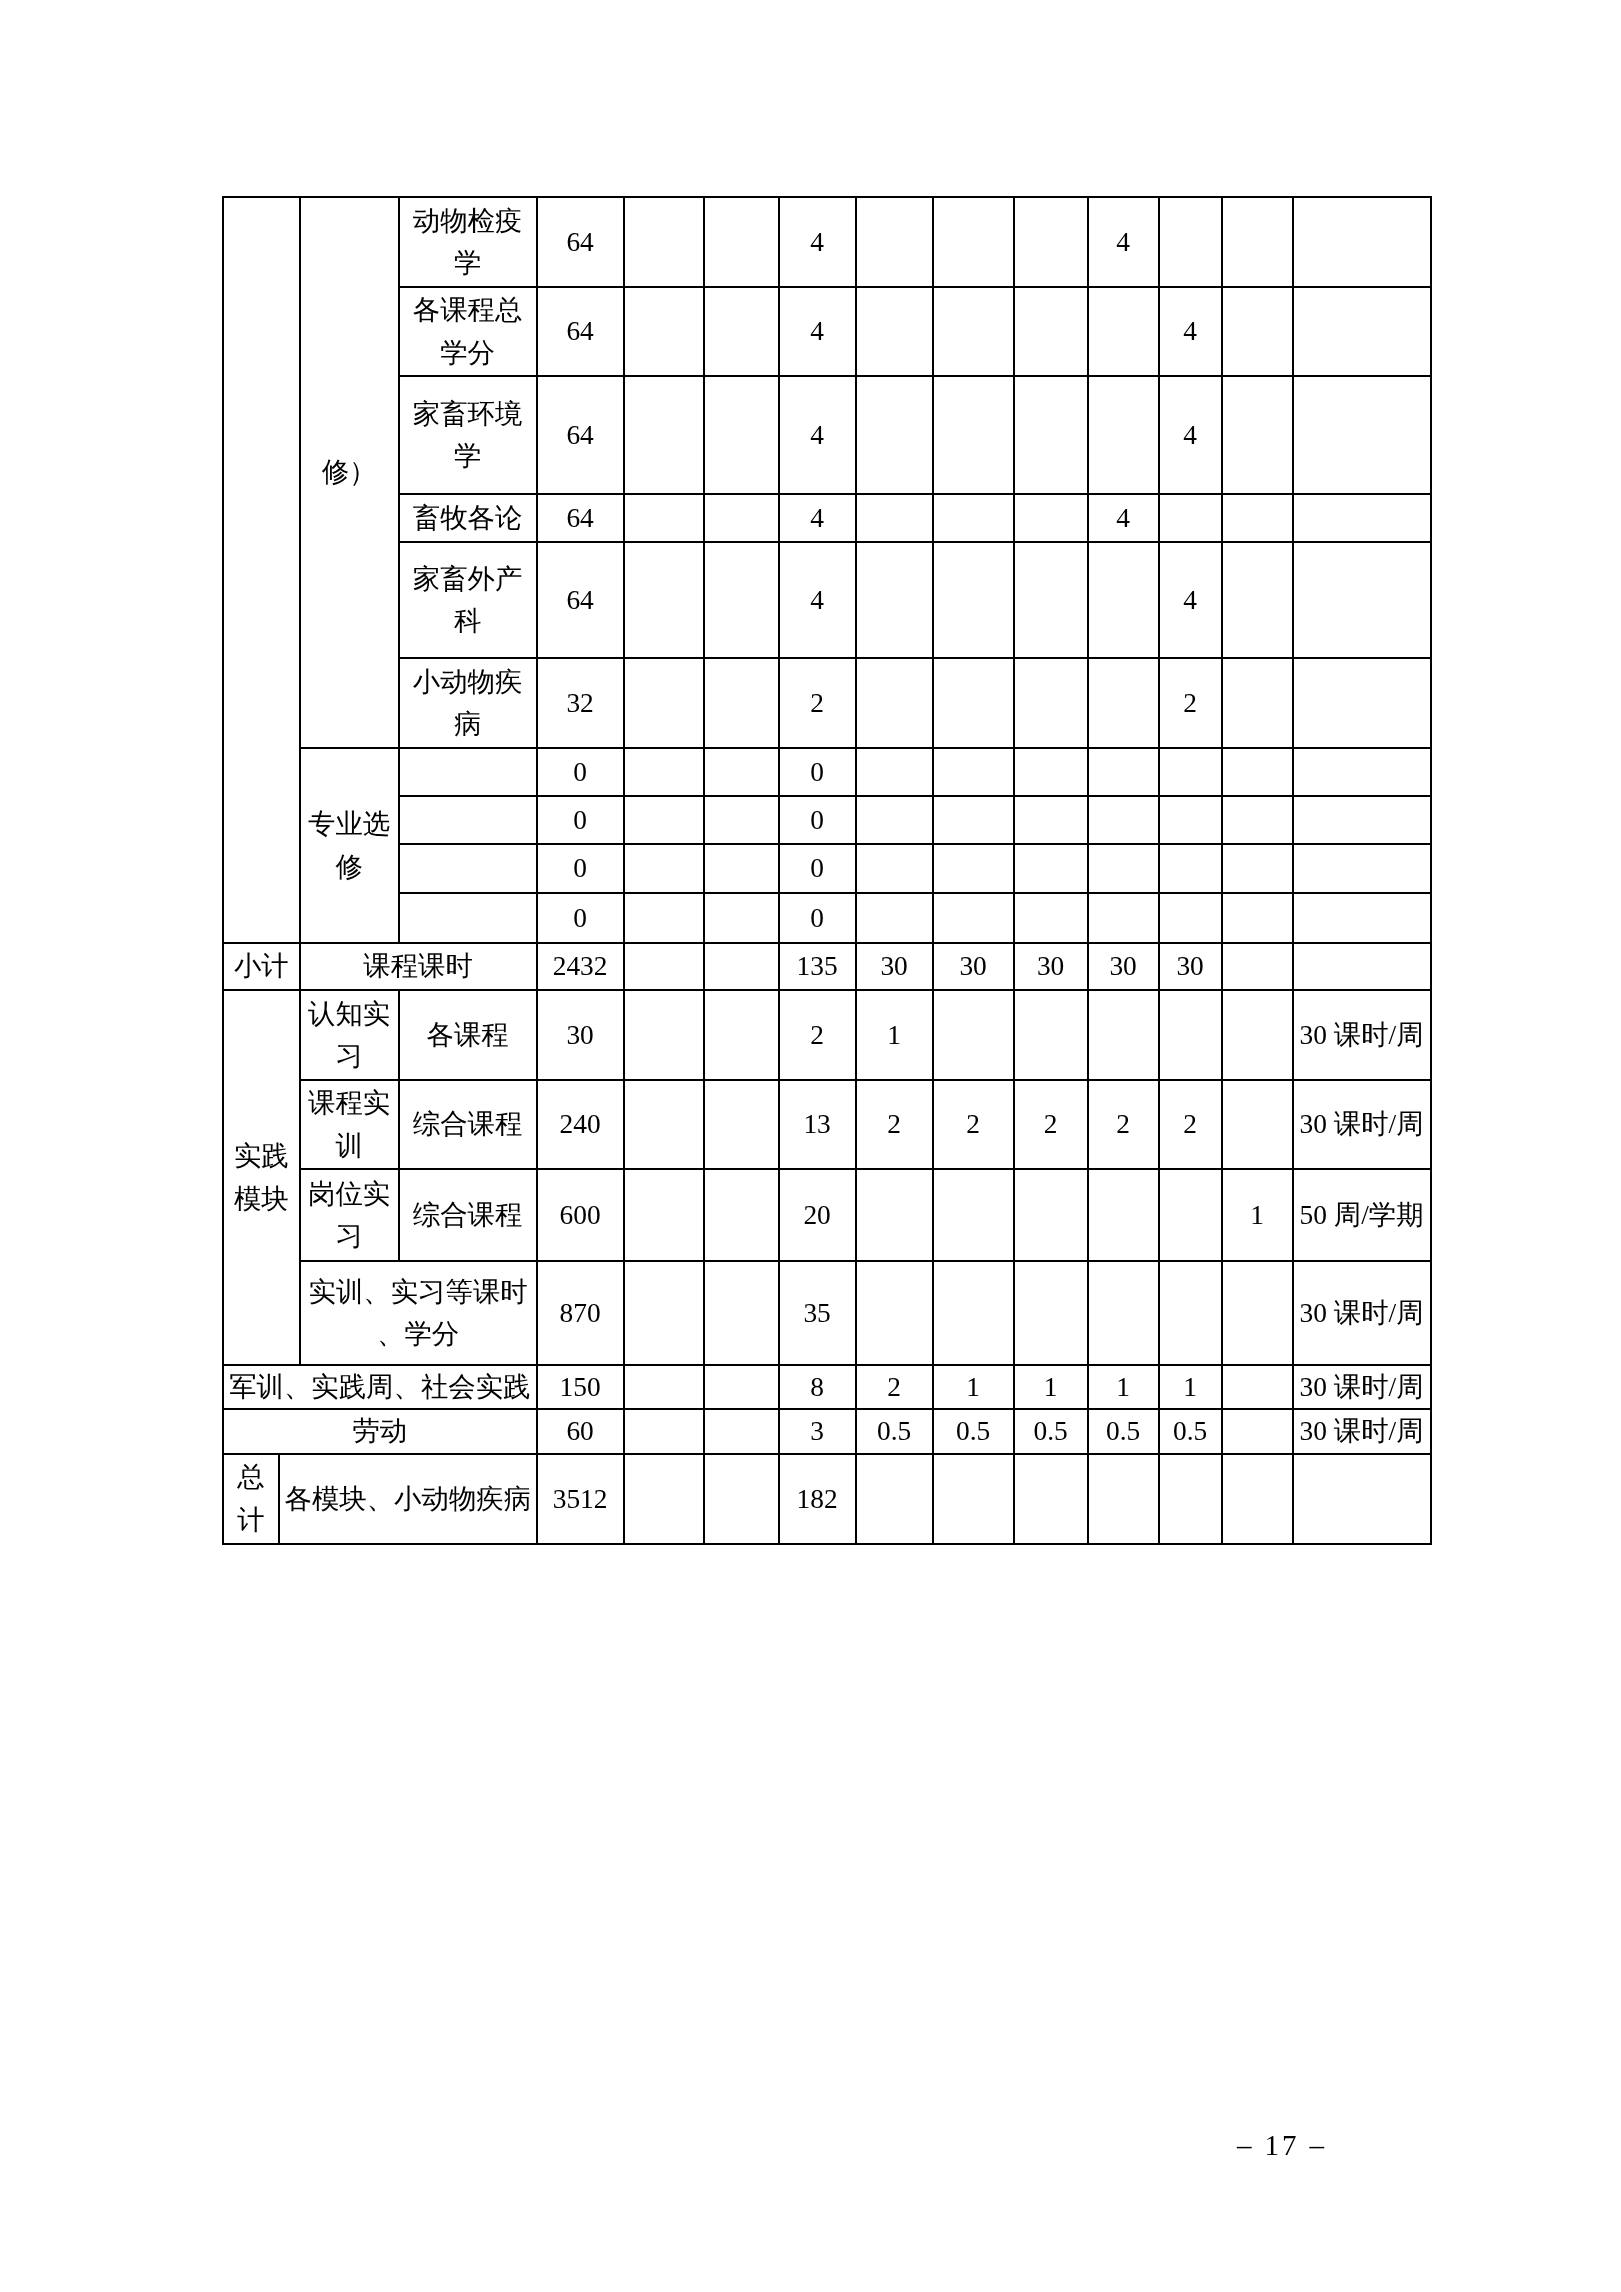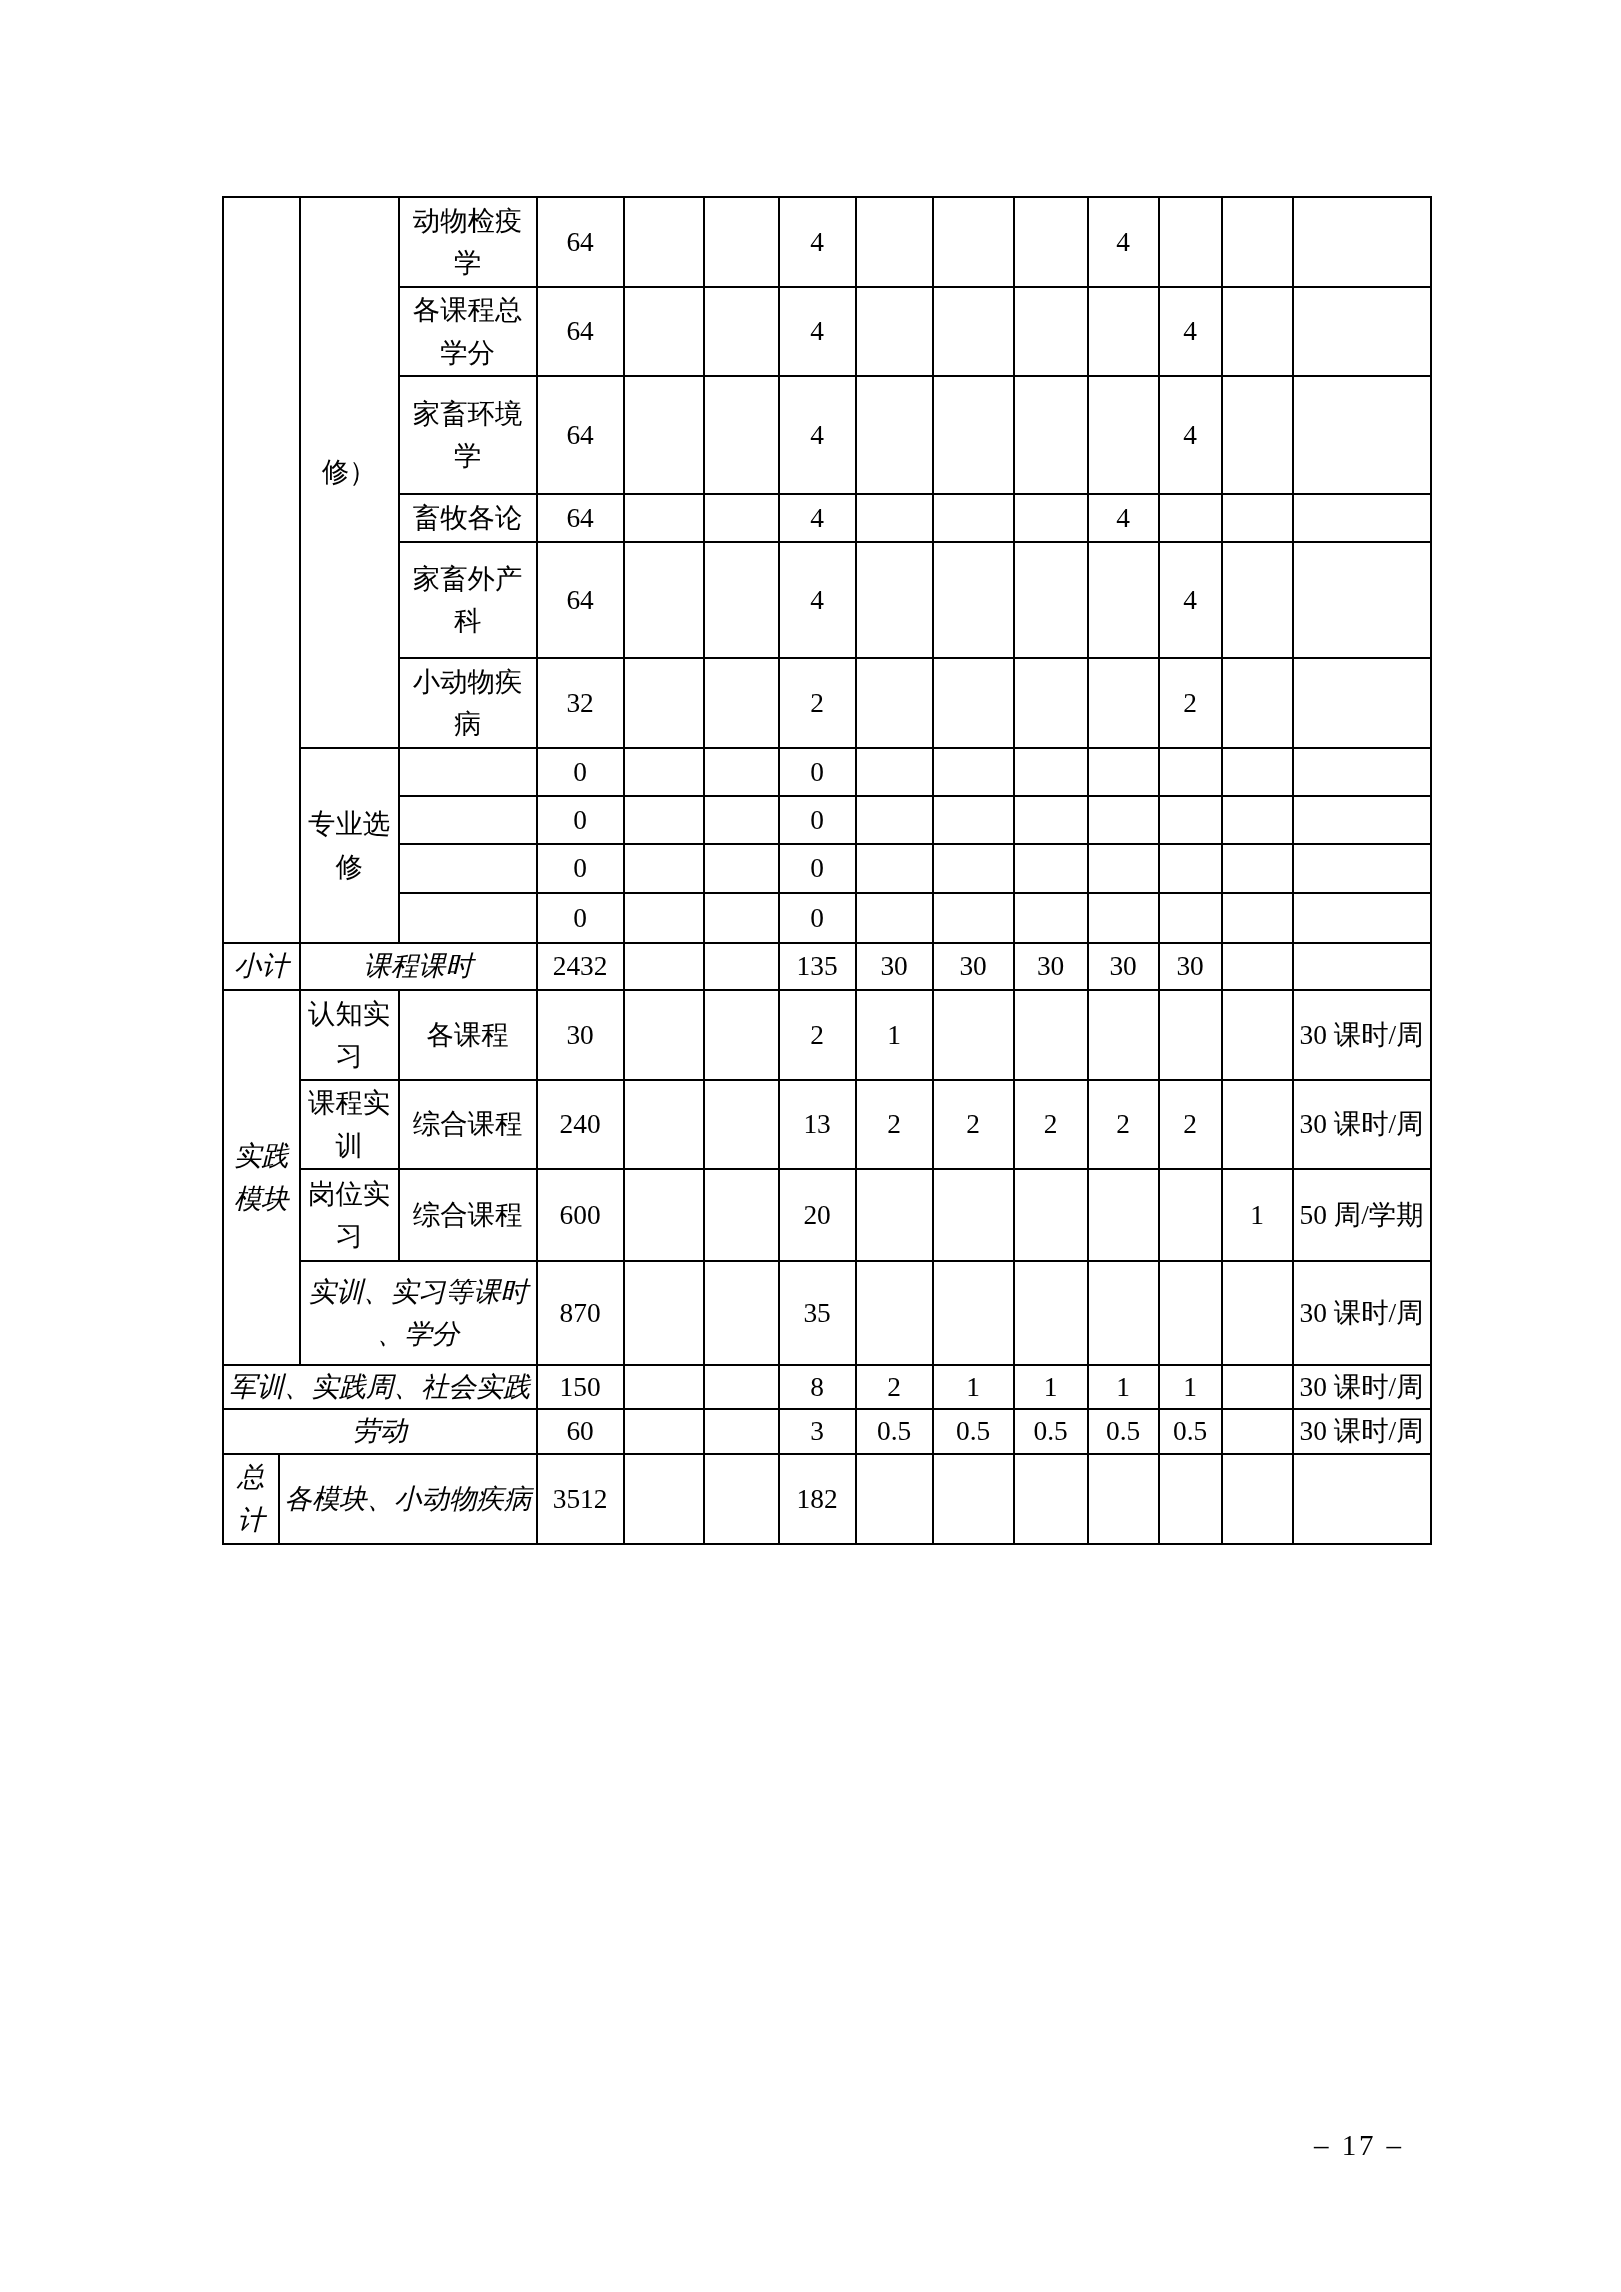--- a/index.html
+++ b/index.html
@@ -17,24 +17,24 @@
     border:2px solid #000;
     text-align:center;vertical-align:middle;
     font-size:27.4px;line-height:1.55;
     padding:0 2.9px;
     word-break:break-all;line-break:anywhere;
     overflow:hidden;
   }
   td.note{text-align:left;padding-left:7.8px;margin-left:12px;}
   td.vtop{vertical-align:top;padding-top:7.8px;}
   td.pre{white-space:pre-line;}
-  td.lbl{padding:0 2px;font-style:italic;}
+  td.lbl{padding:0 2px;}
   .pagenum{
     position:absolute;left:1237px;top:2129px;width:167px;
-    text-align:right;font-size:29px;letter-spacing:2.9px;
+    text-align:left;font-size:29px;letter-spacing:2.9px;
   }
 </style>
 </head>
 <body>
 
 <div class="sheet">
 <table class="curr">
   <colgroup>
     <col style="width:56px">
         <col style="width:20.6px">

